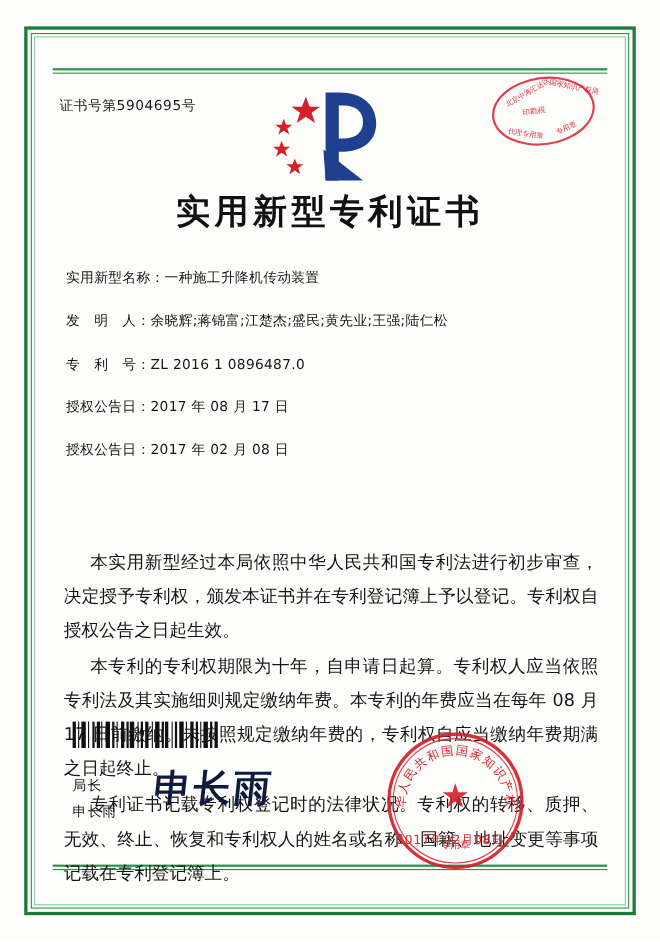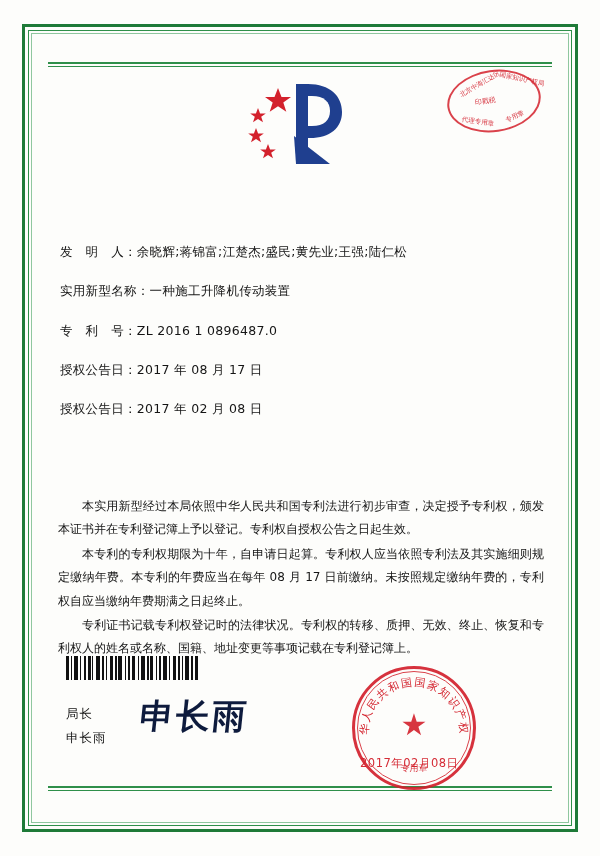--- a/index.html
+++ b/index.html
@@ -180,21 +180,21 @@
     display: inline;
     letter-spacing: 0.3px;
   }
 
   
   .body-text {
     position: absolute;
     left: 58px;
     top: 495px;
     width: 486px;
-    font-size: 12px;
+    font-size: 16px;
     line-height: 1.95;
     color: #151515;
     text-align: justify;
   }
   .body-text p {
     margin: 0 0 1px 0;
     text-indent: 24px;
   }
 
   
@@ -318,20 +318,21 @@
 
   <div class="frame-outer"></div>
   <div class="frame-inner"></div>
   <div class="frame-hair"></div>
 
   <div class="rule-top"></div>
   <div class="rule-top2"></div>
   <div class="rule-bottom"></div>
   <div class="rule-bottom2"></div>
 
+  <div class="cert-no">证书号第5904695号</div>
 
   <div class="emblem">
     <svg width="128" height="92" viewBox="0 0 128 92">
       <g fill="#d3212c">
         <polygon points="40,10 43.5,19 53,19 45.3,24.6 48.3,33.8 40,28.2 31.7,33.8 34.7,24.6 27,19 36.5,19"></polygon>
         <polygon points="20,30 22.1,35.4 27.8,35.4 23.2,38.8 25,44.3 20,40.9 15,44.3 16.8,38.8 12.2,35.4 17.9,35.4"></polygon>
         <polygon points="18,50 20.1,55.4 25.8,55.4 21.2,58.8 23,64.3 18,60.9 13,64.3 14.8,58.8 10.2,55.4 15.9,55.4"></polygon>
         <polygon points="30,66 32.1,71.4 37.8,71.4 33.2,74.8 35,80.3 30,76.9 25,80.3 26.8,74.8 22.2,71.4 27.9,71.4"></polygon>
       </g>
       <path d="M58 6 L70 6 C92 6 104 18 104 34 C104 50 92 60 72 60 L70 60 L70 86 L58 86 Z" fill="#1f3f8f"></path>
@@ -344,27 +345,28 @@
     <div class="ring"></div>
     <div class="seal-top-text">
       <span class="stl-1">北京中海汇达区</span>
       <span class="stl-2">国家知识产权局</span>
       <span class="stl-3">印戳税</span>
       <span class="stl-4">代理专用章</span>
       <span class="stl-5">专用章</span>
     </div>
   </div>
 
+  <div class="title">实用新型专利证书</div>
 
   <div class="fields">
     <div class="field-row">
+      <span class="field-label">实用新型名称：</span><span class="field-value">一种施工升降机传动装置</span>
+    </div>
+    <div class="field-row">
       <span class="field-label">发　明　人：</span><span class="field-value">余晓辉;蒋锦富;江楚杰;盛民;黄先业;王强;陆仁松</span>
-    </div>
-    <div class="field-row">
-      <span class="field-label">实用新型名称：</span><span class="field-value">一种施工升降机传动装置</span>
     </div>
     <div class="field-row">
       <span class="field-label">专　利　号：</span><span class="field-value">ZL 2016 1 0896487.0</span>
     </div>
     <div class="field-row">
       <span class="field-label">授权公告日：</span><span class="field-value">2017 年 08 月 17 日</span>
     </div>
     <div class="field-row">
       <span class="field-label">授权公告日：</span><span class="field-value">2017 年 02 月 08 日</span>
     </div>

